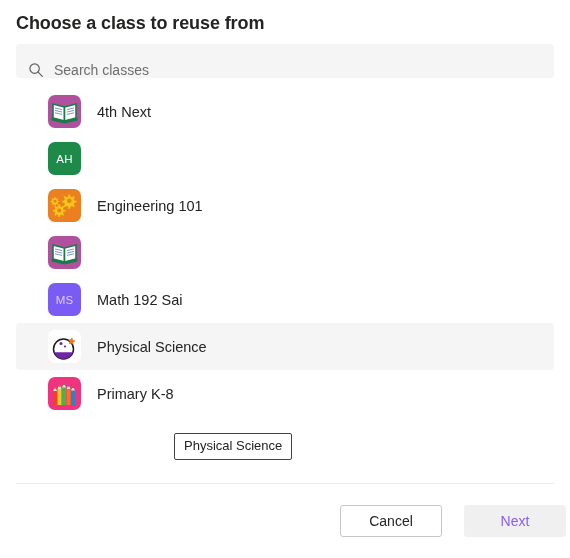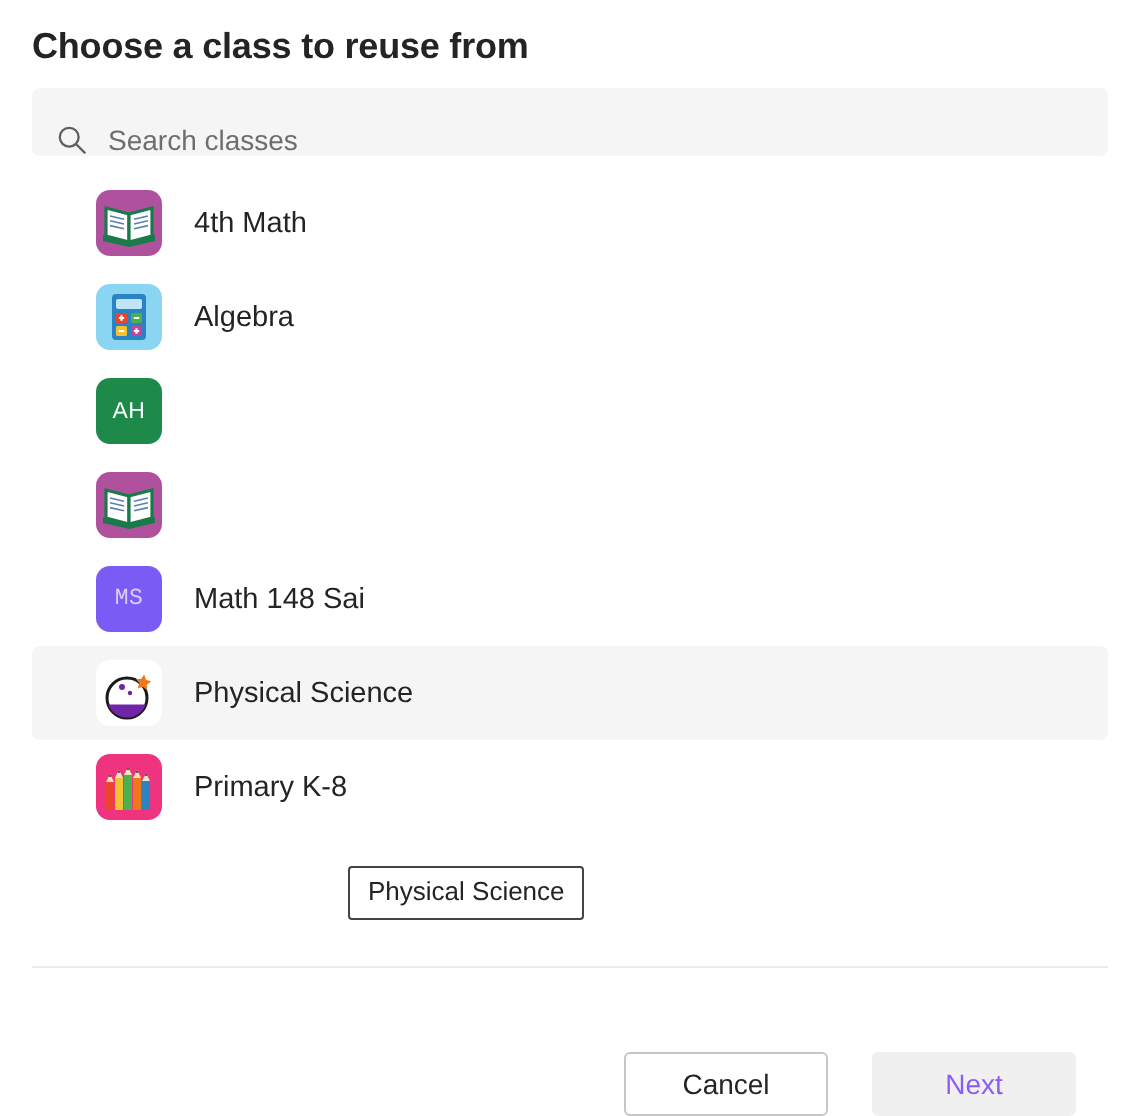--- a/index.html
+++ b/index.html
@@ -131,23 +131,23 @@
 
   
   .footer-divider {
     height: 1px;
     background: #ebebeb;
     margin: 0 16px;
   }
   .footer {
     height: 74px;
     display: flex;
-    align-items: flex-end;
+    align-items: center;
     justify-content: flex-end;
-    padding-right: 32px;
+    padding-right: 4px;
     gap: 22px;
     box-sizing: border-box;
   }
   .btn {
     height: 32px;
     min-width: 102px;
     border-radius: 3px;
     font-family: "Liberation Sans", sans-serif;
     font-size: 14px;
     display: inline-flex;
@@ -199,51 +199,45 @@
           <g stroke="#5a7fb5" stroke-width="0.8">
             <line x1="7" y1="13" x2="14" y2="14.6"></line>
             <line x1="7" y1="15.4" x2="14" y2="17"></line>
             <line x1="7" y1="17.8" x2="14" y2="19.4"></line>
             <line x1="19" y1="14.6" x2="26" y2="13"></line>
             <line x1="19" y1="17" x2="26" y2="15.4"></line>
             <line x1="19" y1="19.4" x2="26" y2="17.8"></line>
           </g>
         </svg>
       </span>
-      <span class="class-name">4th Math</span>
-    </div>
-
-    <div class="class-row">
-      <span class="avatar" style="background:#8ad6f2;">
-        <svg viewBox="0 0 33 33" width="33" height="33">
-          <rect x="8" y="5" width="17" height="23" rx="2" fill="#2b83c4"></rect>
-          <rect x="10" y="7.5" width="13" height="5" rx="1" fill="#bfe6f7"></rect>
-          <rect x="10" y="14.5" width="5.5" height="5" rx="0.8" fill="#e8452c"></rect>
-          <rect x="17.5" y="14.5" width="5.5" height="5" rx="0.8" fill="#4caf50"></rect>
-          <rect x="10" y="21" width="5.5" height="5" rx="0.8" fill="#f2c230"></rect>
-          <rect x="17.5" y="21" width="5.5" height="5" rx="0.8" fill="#c0459b"></rect>
-          <g stroke="#ffffff" stroke-width="1.1">
-            <line x1="11.4" y1="17" x2="14.1" y2="17"></line>
-            <line x1="12.75" y1="15.65" x2="12.75" y2="18.35"></line>
-            <line x1="18.9" y1="17" x2="21.6" y2="17"></line>
-            <line x1="11.4" y1="23.5" x2="14.1" y2="23.5"></line>
-            <line x1="18.9" y1="23.5" x2="21.6" y2="23.5"></line>
-            <line x1="20.25" y1="22.15" x2="20.25" y2="24.85"></line>
-          </g>
-        </svg>
-      </span>
-      <span class="class-name">Algebra</span>
-    </div>
+      <span class="class-name">4th Next</span>
+    </div>
+
 
     <div class="class-row">
       <span class="avatar" style="background:#1d8a4a;">
         <span class="avatar-initials" style="color:#ffffff;">AH</span>
       </span>
     </div>
 
+    <div class="class-row">
+      <span class="avatar" style="background:#ec8021;">
+        <svg viewBox="0 0 33 33" width="33" height="33">
+          <g fill="#f5c518">
+            <path d="M20.5 5.5 l1.6 0 .4 2.1 1.5.6 1.8-1.2 1.1 1.1-1.2 1.8.6 1.5 2.1.4 0 1.6-2.1.4-.6 1.5 1.2 1.8-1.1 1.1-1.8-1.2-1.5.6-.4 2.1-1.6 0-.4-2.1-1.5-.6-1.8 1.2-1.1-1.1 1.2-1.8-.6-1.5-2.1-.4 0-1.6 2.1-.4.6-1.5-1.2-1.8 1.1-1.1 1.8 1.2 1.5-.6z"></path>
+            <path d="M10.5 15.5 l1.4 0 .35 1.85 1.3.55 1.6-1.05.95.95-1.05 1.6.55 1.3 1.85.35 0 1.4-1.85.35-.55 1.3 1.05 1.6-.95.95-1.6-1.05-1.3.55-.35 1.85-1.4 0-.35-1.85-1.3-.55-1.6 1.05-.95-.95 1.05-1.6-.55-1.3-1.85-.35 0-1.4 1.85-.35.55-1.3-1.05-1.6.95-.95 1.6 1.05 1.3-.55z"></path>
+            <path d="M6.5 8 l1 0 .25 1.3.9.4 1.1-.75.7.7-.75 1.1.4.9 1.3.25 0 1-1.3.25-.4.9.75 1.1-.7.7-1.1-.75-.9.4-.25 1.3-1 0-.25-1.3-.9-.4-1.1.75-.7-.7.75-1.1-.4-.9-1.3-.25 0-1 1.3-.25.4-.9-.75-1.1.7-.7 1.1.75.9-.4z"></path>
+          </g>
+          <circle cx="21.3" cy="11.8" r="2.3" fill="#ec8021"></circle>
+          <circle cx="11.2" cy="21.5" r="2" fill="#ec8021"></circle>
+          <circle cx="7" cy="12.3" r="1.45" fill="#ec8021"></circle>
+        </svg>
+      </span>
+      <span class="class-name">Engineering 101</span>
+    </div>
 
     <div class="class-row">
       <span class="avatar" style="background:#b0519e;">
         <svg viewBox="0 0 33 33" width="33" height="33">
           <path d="M5 9 L16.5 12 L16.5 26 L5 23 Z" fill="#ffffff" stroke="#1a7a4a" stroke-width="1.6"></path>
           <path d="M28 9 L16.5 12 L16.5 26 L28 23 Z" fill="#ffffff" stroke="#1a7a4a" stroke-width="1.6"></path>
           <path d="M3.5 22.5 L16.5 25.5 L29.5 22.5 L29.5 25.5 L16.5 28.5 L3.5 25.5 Z" fill="#1a7a4a"></path>
           <g stroke="#5a7fb5" stroke-width="0.8">
             <line x1="7" y1="13" x2="14" y2="14.6"></line>
             <line x1="7" y1="15.4" x2="14" y2="17"></line>
@@ -251,23 +245,23 @@
             <line x1="19" y1="14.6" x2="26" y2="13"></line>
             <line x1="19" y1="17" x2="26" y2="15.4"></line>
             <line x1="19" y1="19.4" x2="26" y2="17.8"></line>
           </g>
         </svg>
       </span>
     </div>
 
     <div class="class-row">
       <span class="avatar" style="background:#7a5cf5;">
-        <span class="avatar-initials" style="color:#d9cfff;font-family:Liberation Mono, monospace;">MS</span>
-      </span>
-      <span class="class-name">Math 148 Sai</span>
+        <span class="avatar-initials" style="color:#d9cfff;">MS</span>
+      </span>
+      <span class="class-name">Math 192 Sai</span>
     </div>
 
     <div class="class-row selected">
       <span class="avatar" style="background:#ffffff;">
         <svg viewBox="0 0 33 33" width="33" height="33">
           <circle cx="15.5" cy="19" r="10" fill="#ffffff" stroke="#1a1a1a" stroke-width="1.5"></circle>
           <path d="M6.1 22.2 a10 10 0 0 0 18.8 0 z" fill="#7025a8"></path>
           <circle cx="13" cy="13.5" r="1.5" fill="#7025a8"></circle>
           <circle cx="17" cy="16.5" r="1.1" fill="#7025a8"></circle>
           <path d="M22.5 9.5 l1.6 -2.2 .9 2.6 2.6 .9 -2.2 1.6 .1 2.7 -2.1 -1.7 -2.6 .8 .9 -2.6 -1.7 -2.1 z" fill="#f07818"></path>

